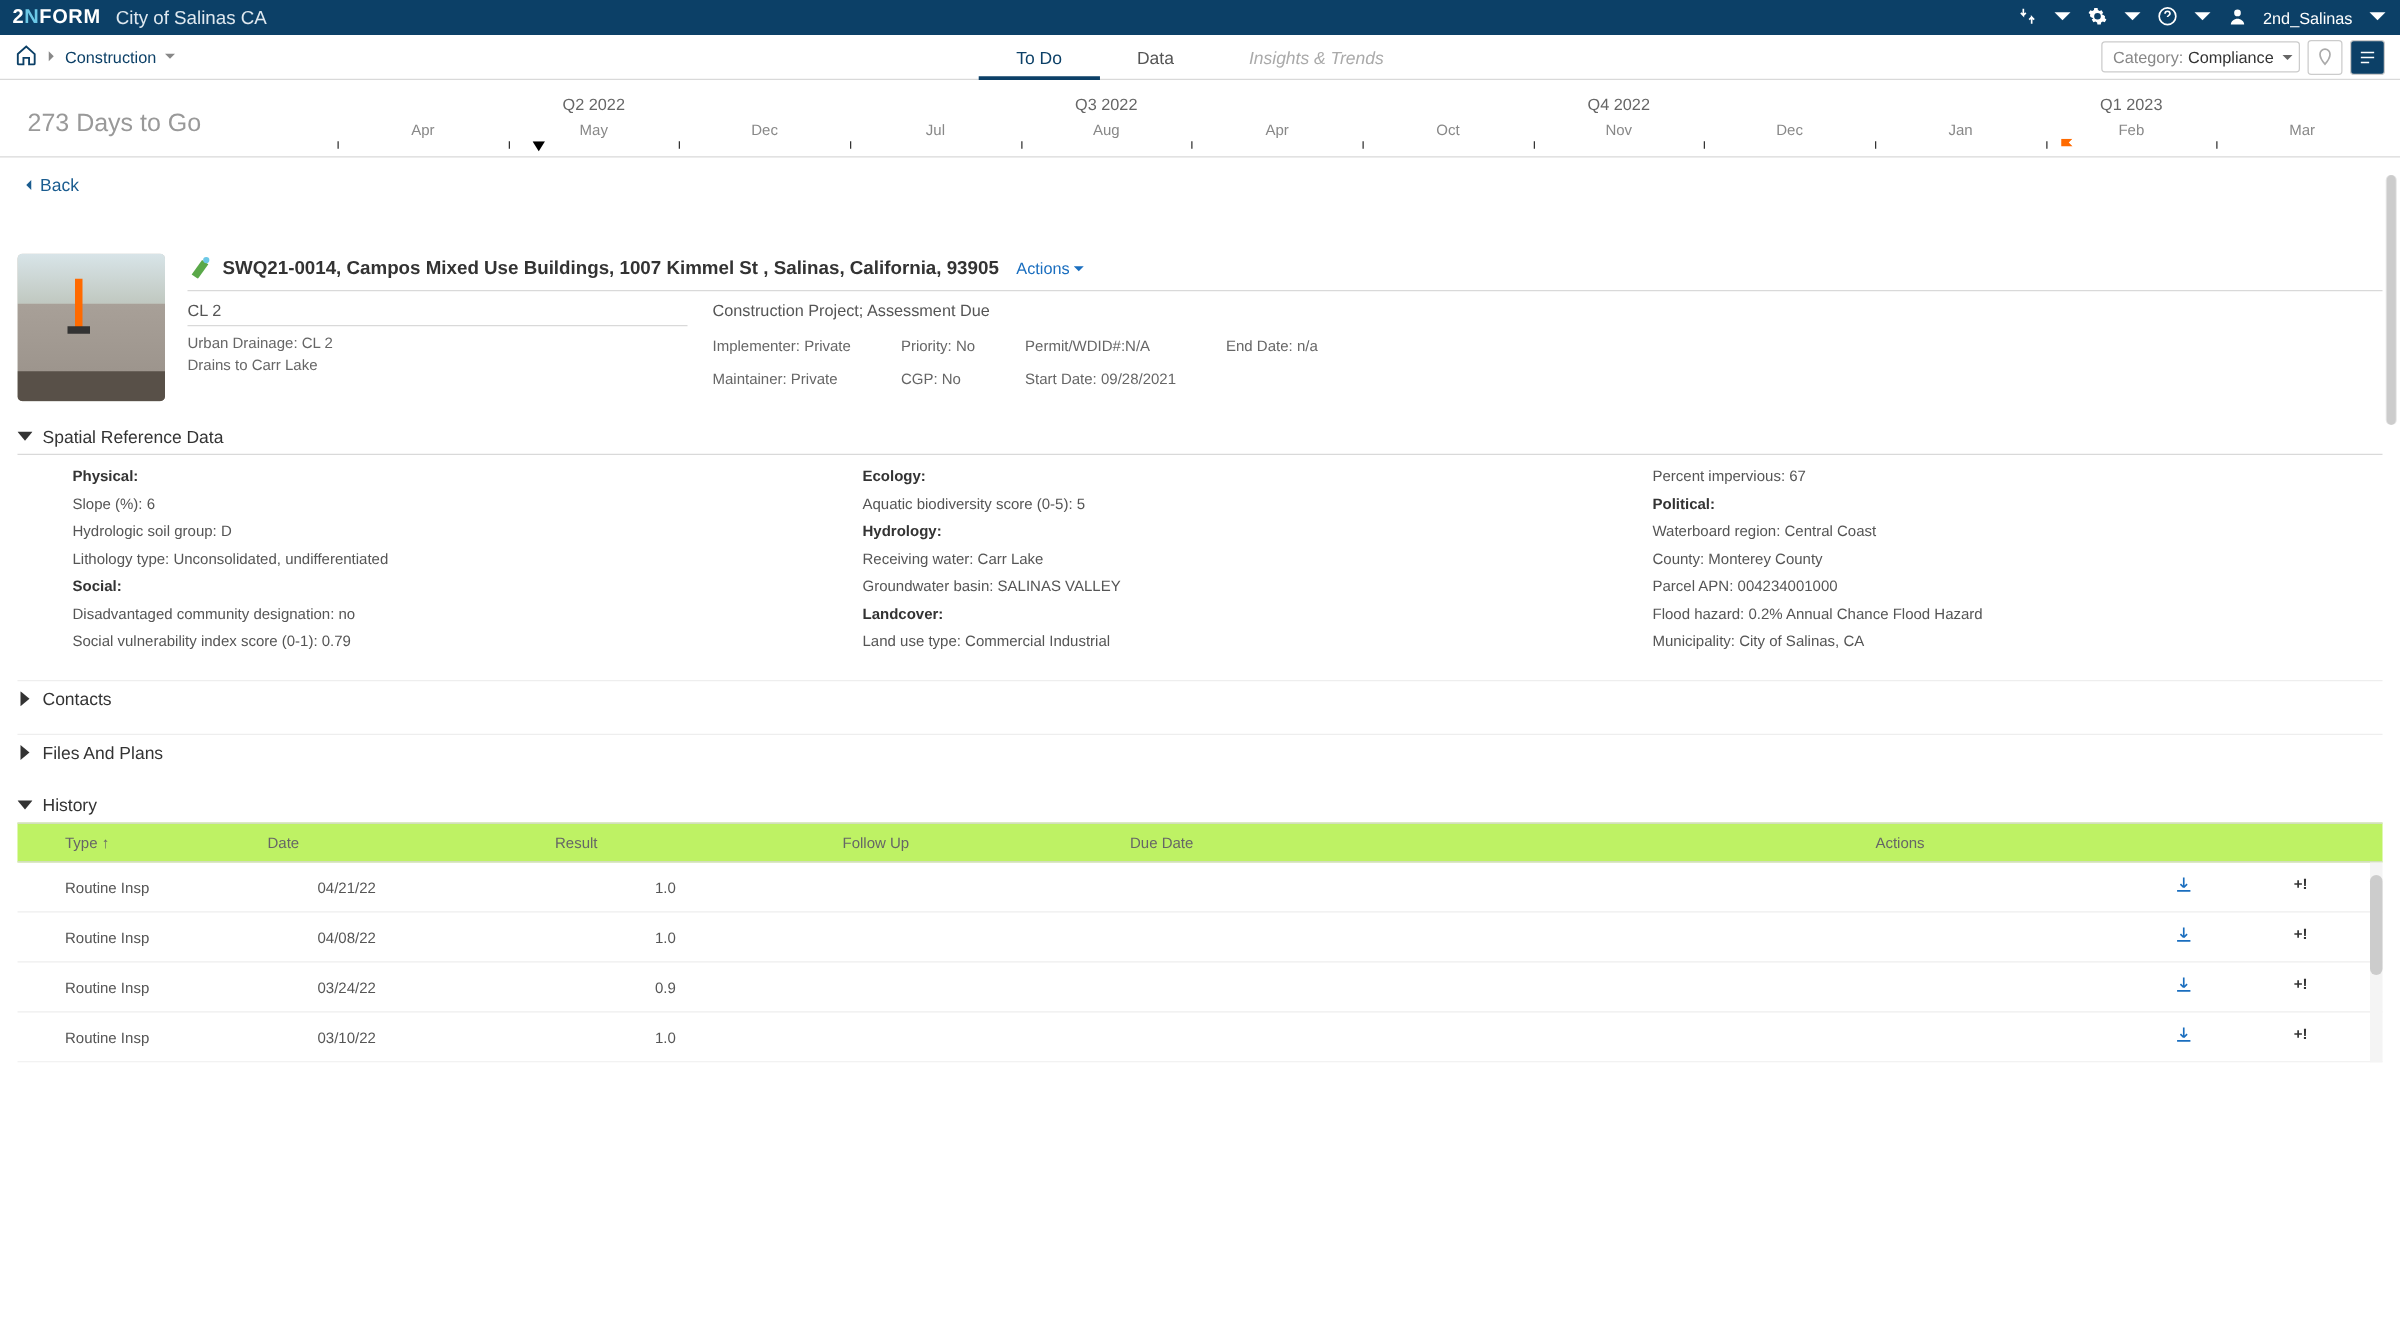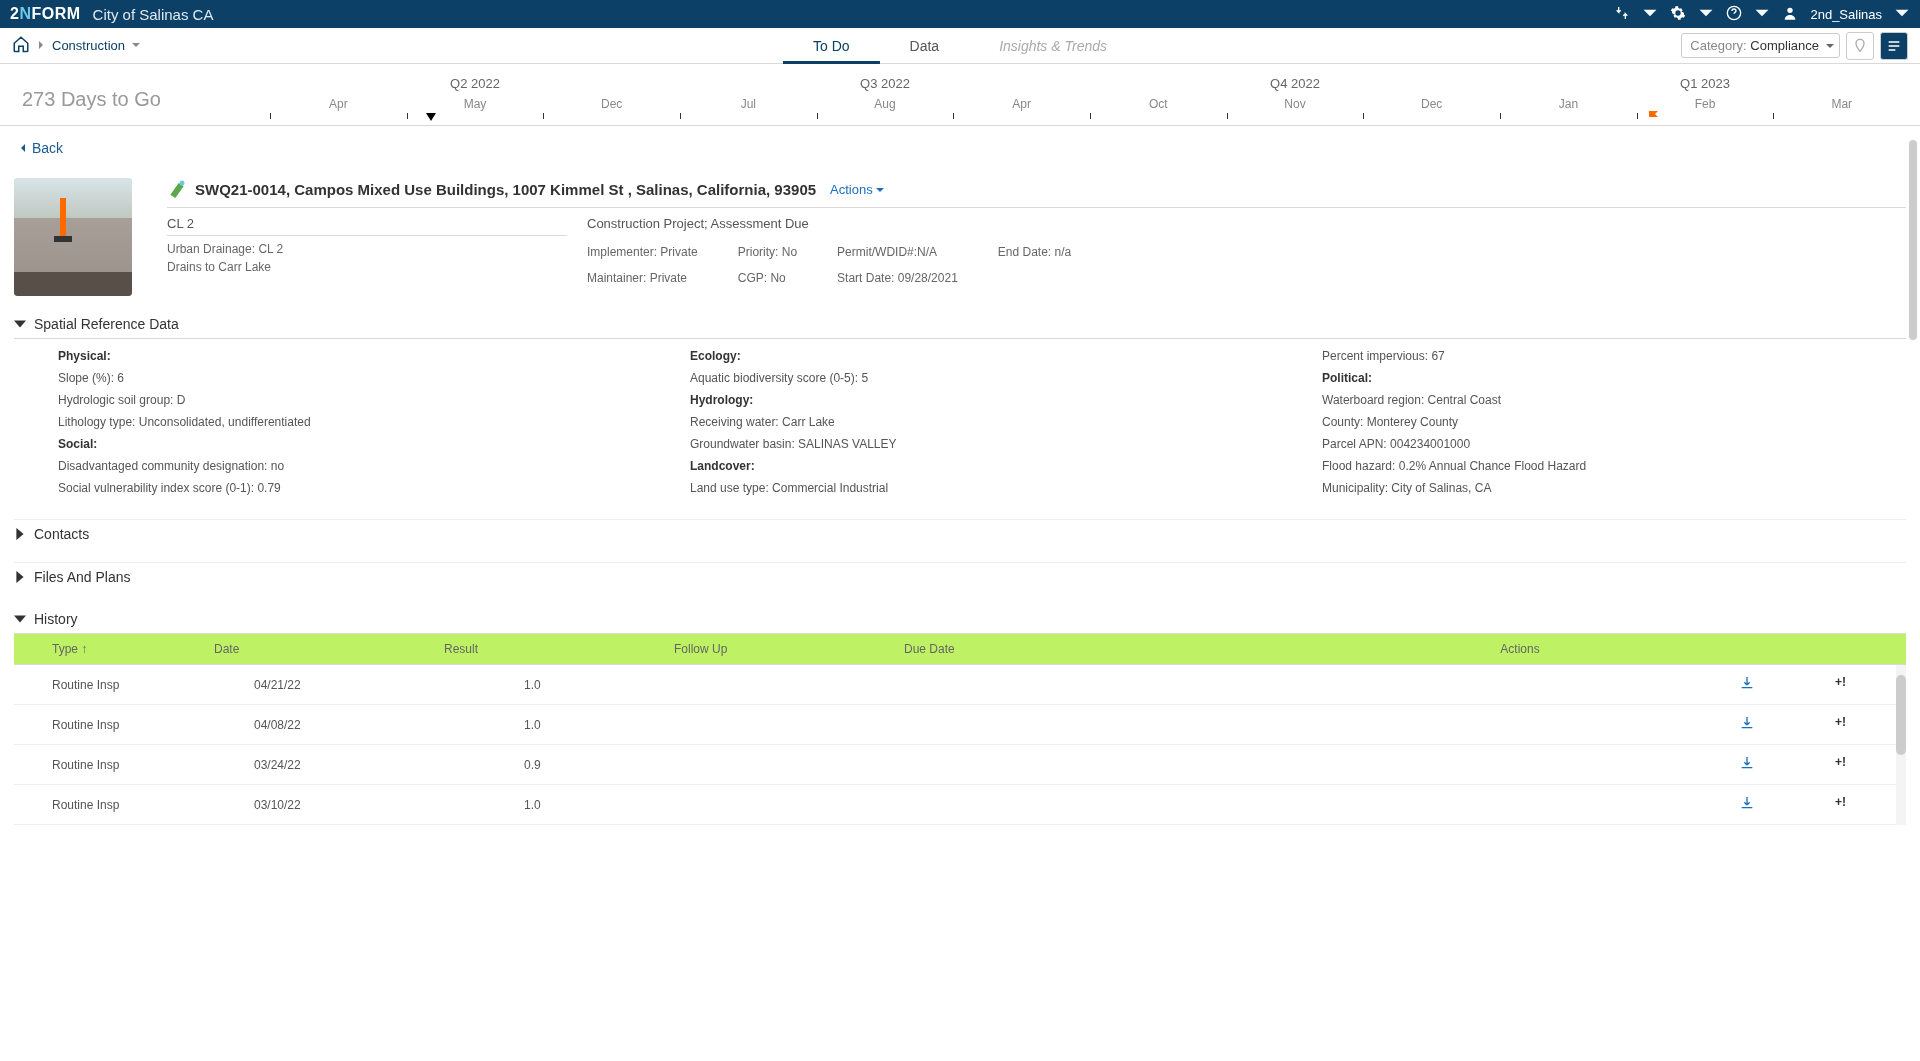--- a/index.html
+++ b/index.html
@@ -47,21 +47,21 @@
 .today-mark { position:absolute; top:0; }
 .today-mark svg { width:10px; height:10px; fill:#000; }
 .flag-mark { position:absolute; top:0; }
 .flag-mark svg { width:12px; height:12px; fill:#ff6a00; }
 
 
 .content { padding:14px 14px 0; position:relative; }
 .backlink { color:#1a5c8f; font-size:14px; cursor:pointer; display:inline-flex; align-items:center; gap:4px; }
 .backlink svg { width:10px; height:10px; fill:#1a5c8f; }
 
-.header-row { display:flex; margin-top:38px;gap:17px; }
+.header-row { display:flex; margin-top:63px; }
 .thumb { width:118px; height:118px; background:#c8c8c0; border-radius:4px; margin-right:18px; overflow:hidden; position:relative; flex-shrink:0; }
 .thumb-sky { position:absolute; top:0; left:0; right:0; height:40px; background:linear-gradient(#d8e4e8,#c0c8c0); }
 .thumb-ground { position:absolute; bottom:0; left:0; right:0; height:78px; background:linear-gradient(#a8a098,#989088); }
 .thumb-cone { position:absolute; left:46px; top:20px; width:6px; height:40px; background:#ff6a00; }
 .thumb-base { position:absolute; left:40px; top:58px; width:18px; height:6px; background:#333; }
 .thumb-dark { position:absolute; bottom:0; left:0; right:0; height:24px; background:#585048; }
 
 .header-main { flex:1; }
 .title-row { display:flex; align-items:center; gap:8px; border-bottom:1px solid #d9d9d9; padding-bottom:6px; }
 .title-icon svg { width:20px; height:20px; }

